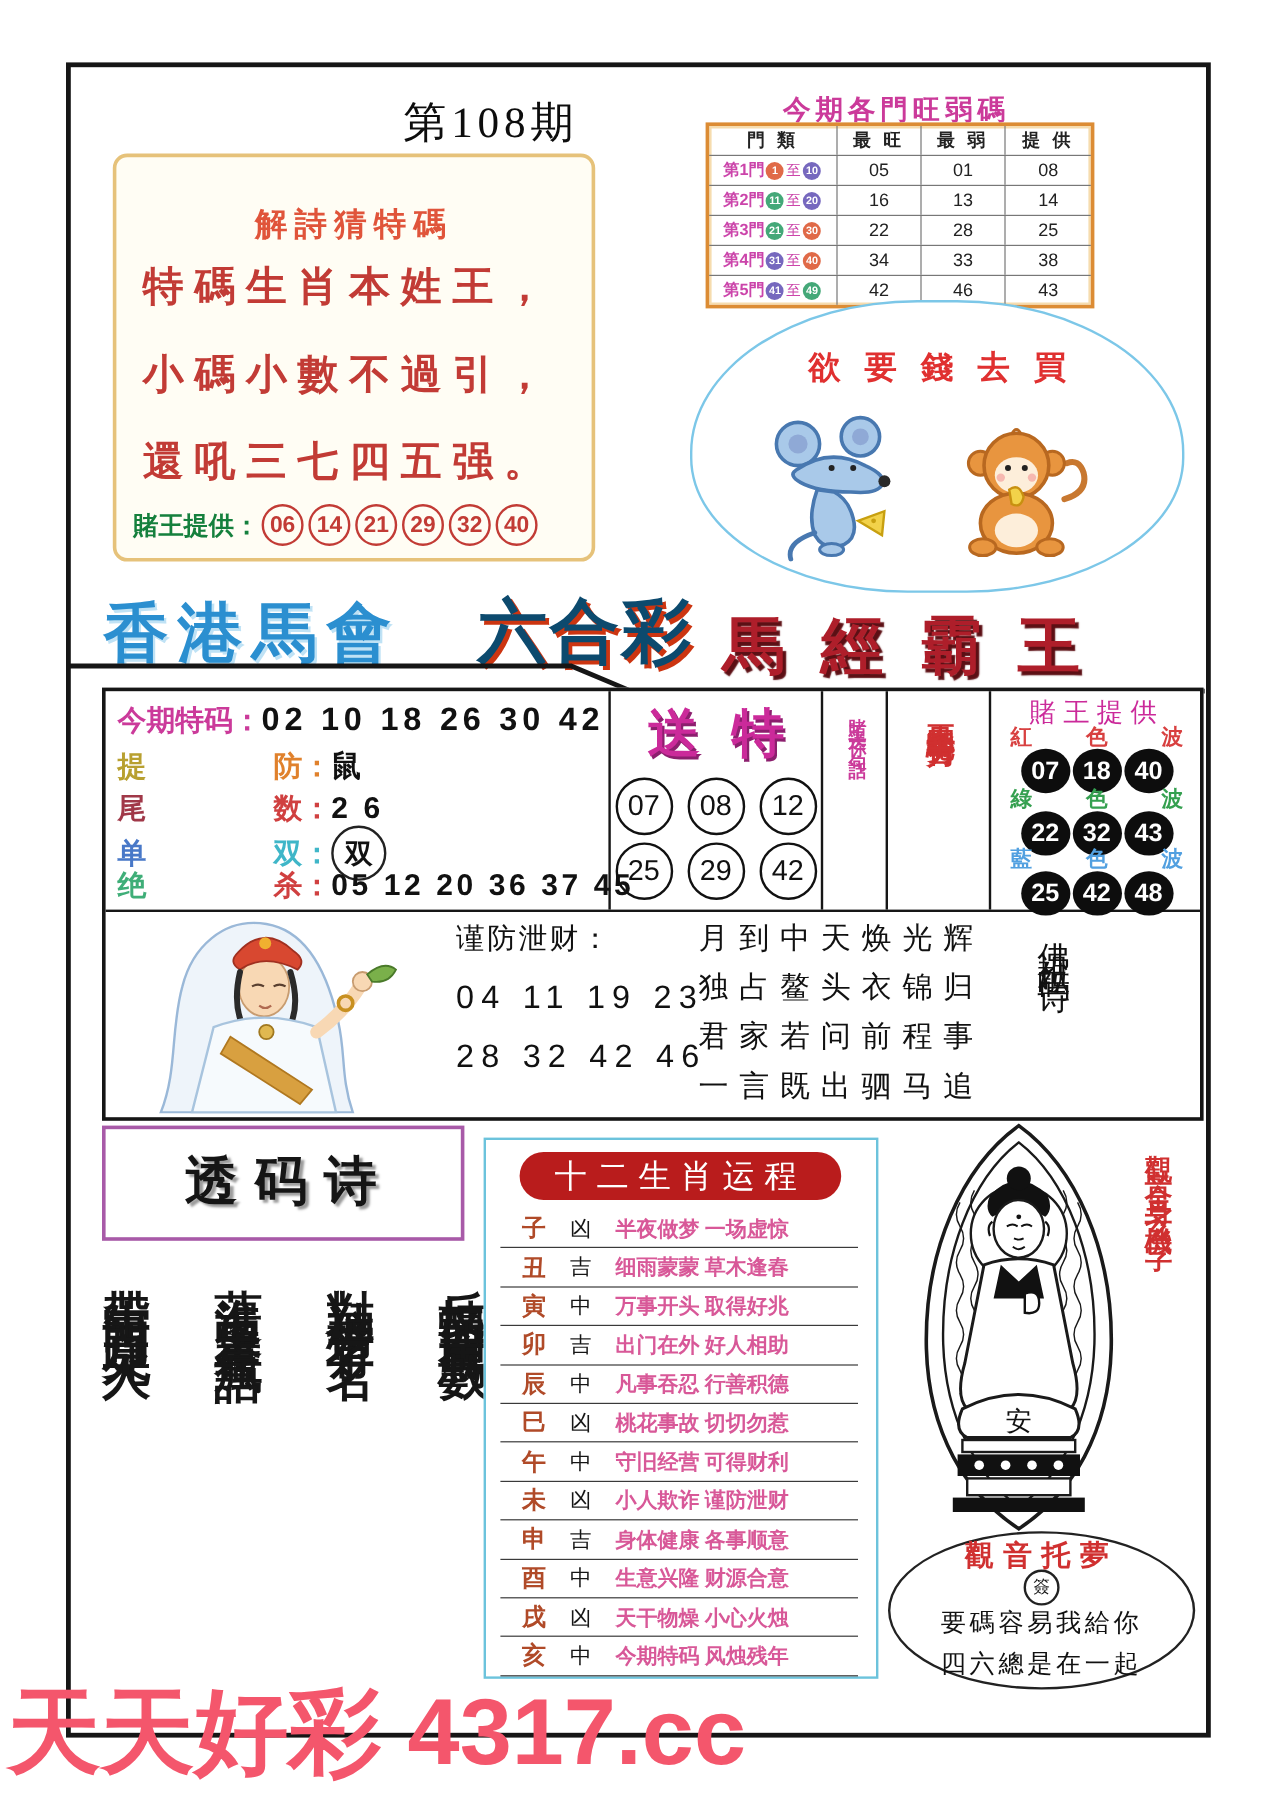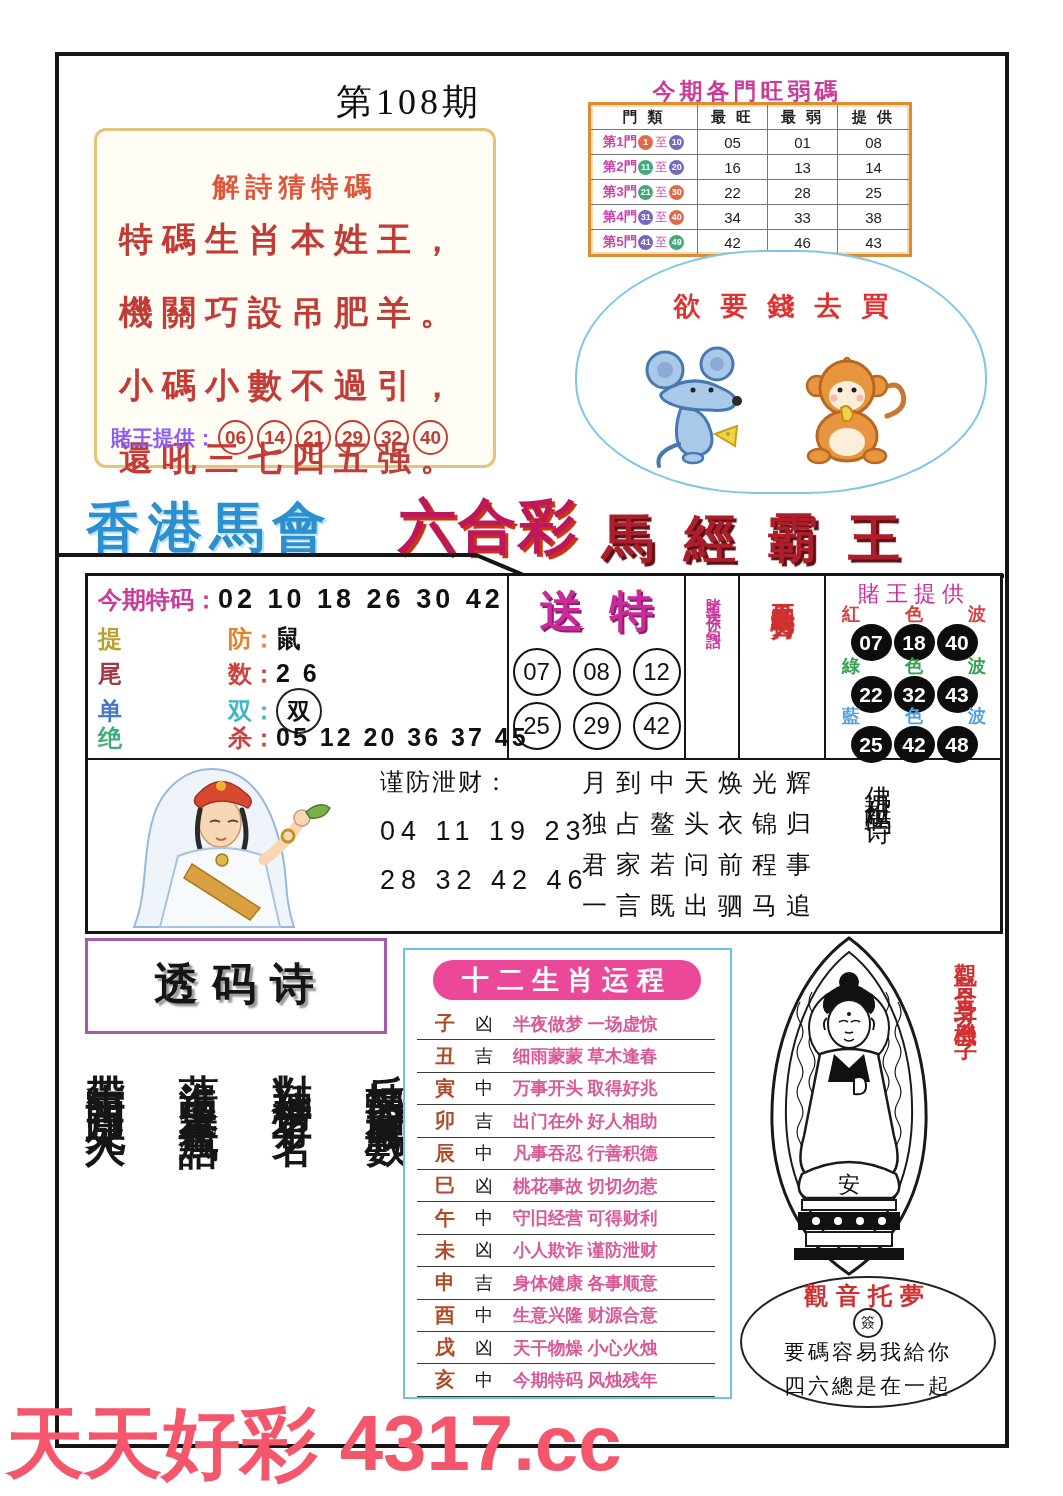--- a/index.html
+++ b/index.html
@@ -15,21 +15,21 @@
 
   
   .poem-box{left:94px;top:128px;width:396px;height:334px;border:3px solid #e6c27a;
             border-radius:12px;background:#fffdf4;}
   .pb-title{position:absolute;left:0;top:38px;width:100%;text-align:center;
             color:#e0543a;font-size:27px;font-weight:bold;letter-spacing:6px;}
   .pb-lines{position:absolute;left:22px;top:72px;width:360px;}
   .pb-line{height:73px;line-height:73px;font-size:34px;letter-spacing:9px;
            color:#c23b35;font-weight:bold;white-space:nowrap;}
   .pb-bottom{position:absolute;left:14px;bottom:10px;width:372px;display:flex;align-items:center;}
-  .pb-provider{color:#8b5cf6;font-size:21px;font-weight:bold;white-space:nowrap;}
+  .pb-provider{color:#15803d;font-size:21px;font-weight:bold;white-space:nowrap;}
   .num-circle{display:inline-flex;align-items:center;justify-content:center;
               width:31px;height:31px;border:2px solid #c23b35;border-radius:50%;
               color:#c23b35;font-size:19px;font-weight:bold;margin:0 2px;flex:0 0 auto;
               font-family:"Liberation Sans",sans-serif;}
 
   
   .st-title{left:588px;top:76px;width:318px;text-align:center;color:#cb3a9a;
             font-size:23px;font-weight:bold;letter-spacing:4px;}
   .st-table{left:588px;top:102px;width:318px;border:3px solid #dc8c34;
             box-shadow:inset 0 0 0 2px #f6dcae;background:#fff;
@@ -55,21 +55,21 @@
   .bubble{left:575px;top:250px;width:408px;height:240px;border:2px solid #7cc7e8;
           border-radius:46% 46% 44% 44% / 52% 52% 46% 46%;background:#fff;}
   .bubble-text{position:absolute;left:0;top:36px;width:100%;text-align:center;color:#e03030;
           font-size:27px;font-weight:bold;letter-spacing:20px;text-indent:20px;}
   .mouse-pos{position:absolute;left:58px;top:92px;}
   .monkey-pos{position:absolute;left:218px;top:98px;}
 
   
   .bn-club{left:86px;top:492px;font-size:54px;font-weight:900;color:#2b8fd0;letter-spacing:8px;
            text-shadow:2px 2px 0 #bfe2f5;}
-  .bn-lottery{left:398px;top:488px;font-size:58px;font-weight:900;color:#be185d;letter-spacing:2px;
+  .bn-lottery{left:398px;top:488px;font-size:58px;font-weight:900;color:#0c4a6e;letter-spacing:2px;
            text-shadow:3px 3px 0 #cc3511;}
   .bn-brand{left:602px;top:504px;font-size:52px;font-weight:900;color:#ae1e2a;letter-spacing:30px;
            text-shadow:3px 3px 1px #5c0f14;white-space:nowrap;}
   .bn-line{left:58px;top:550px;width:946px;height:32px;}
 
   
   .main-box{left:85px;top:573px;width:912px;height:355px;border:3px solid #161616;background:#fff;}
   .mb-row1{position:absolute;left:0;top:0;width:100%;height:182px;border-bottom:2px solid #161616;}
   .mb-info{position:absolute;left:0;top:0;width:419px;height:100%;border-right:2px solid #161616;}
   .mi-line1{position:absolute;left:10px;top:8px;white-space:nowrap;}
@@ -129,23 +129,23 @@
   .tou-title{position:absolute;left:0;top:14px;width:100%;text-align:center;font-size:44px;
              font-weight:900;letter-spacing:14px;text-indent:10px;color:#151515;
              text-shadow:3px 3px 2px #9a9a9a;}
   .callig{left:70px;top:1042px;width:335px;height:360px;display:flex;justify-content:space-between;
           padding:0 8px;}
   .cal-col{writing-mode:vertical-rl;font-size:40px;font-weight:bold;letter-spacing:9px;
            color:#161616;height:356px;}
 
   
   .zodiac{left:403px;top:948px;width:325px;height:447px;border:2px solid #6cc3dc;background:#fff;}
-  .zo-pill{position:absolute;left:28px;top:10px;width:268px;height:40px;background:#ec4899;
+  .zo-pill{position:absolute;left:28px;top:10px;width:268px;height:40px;background:#b91c1c;
            border-radius:22px;color:#fff;display:flex;align-items:center;justify-content:center;
-           font-size:27px;font-weight:bold;letter-spacing:8px;}
+           font-size:27px;font-weight:normal;letter-spacing:8px;}
   .zo-rows{position:absolute;left:12px;top:58px;width:298px;}
   .zo-row{display:flex;align-items:center;height:31.4px;border-bottom:1px solid #3a3a3a;}
   .zo-z{width:30px;margin-left:18px;color:#b04a28;font-size:20px;font-weight:bold;}
   .zo-luck{width:34px;margin-left:10px;color:#161616;font-size:18px;}
   .zo-text{margin-left:4px;color:#d85898;font-size:17.5px;font-weight:bold;white-space:nowrap;}
 
   
   .buddha-pos{left:742px;top:932px;}
   .side-text{left:950px;top:944px;writing-mode:vertical-rl;color:#d03030;font-size:23px;
              font-weight:bold;letter-spacing:12px;height:260px;}
@@ -170,21 +170,20 @@
 <div class="sheet">
 
   <div class="abs frame"></div>
 
   <div class="abs issue">第108期</div>
 
   <div class="abs poem-box">
     <div class="pb-title">解詩猜特碼</div>
     <div class="pb-lines">
       <div class="pb-line">特碼生肖本姓王，</div>
-      <div class="pb-line">機關巧設吊肥羊。</div>
       <div class="pb-line">小碼小數不過引，</div>
       <div class="pb-line">還吼三七四五强。</div>
     </div>
     <div class="pb-bottom">
       <span class="pb-provider">賭王提供：</span>
       <span class="num-circle">06</span>
       <span class="num-circle">14</span>
       <span class="num-circle">21</span>
       <span class="num-circle">29</span>
       <span class="num-circle">32</span>

